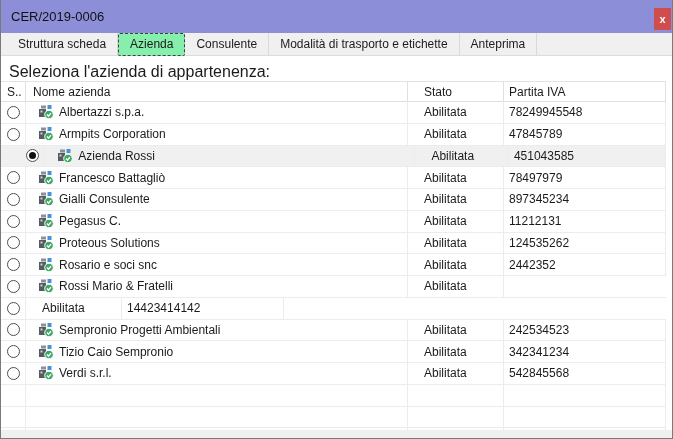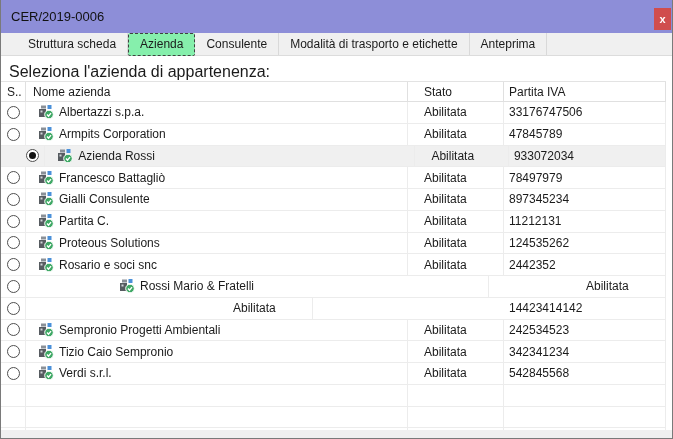--- a/index.html
+++ b/index.html
@@ -32,21 +32,21 @@
     font-size:11px; font-weight:bold;
     text-align:center; line-height:22px;
     cursor:default;
   }
 
   
   .tabstrip {
     display:flex; align-items:stretch;
     height:23px; background:#f0f0f0;
     border-bottom:1px solid #dcdcdc;
-    padding-left:16px;
+    padding-left:6px;
   }
   .tab {
     padding:0 11px;
     font-size:12px; line-height:22px;
     border-right:1px solid #d9d9d9;
     white-space:nowrap; cursor:default;
   }
   .tab.active {
     background:#86efac;
     border:1px dashed #404040;
@@ -69,21 +69,21 @@
     display:flex; align-items:center;
     font-size:12px; color:#1b1b1b;
     border-right:1px solid #e0e0e0;
     overflow:hidden; white-space:nowrap;
   }
   .c1 { width:25px;  padding-left:6px;  }
   .c2 { width:382px; padding-left:7px;  }
   .c3 { width:96px;  padding-left:16px; }
   .c4 { width:162px; padding-left:5px;  }
 
-  .row { display:flex; height:21.75px; border-bottom:1px solid #ececec;justify-content:space-between; }
+  .row { display:flex; height:21.75px; border-bottom:1px solid #ececec; }
   .row.selected { background:#f0f0f0;padding-left:20px; }
   .td {
     display:flex; align-items:center;
     font-size:12px;
     border-right:1px solid #ececec;
     overflow:hidden; white-space:nowrap;
   }
   .td.c1 { padding-left:0; justify-content:center; }
   .td.c3 { padding-left:16px; }
   .td.c4 { padding-left:5px; }
@@ -152,21 +152,21 @@
                   <circle cx="11" cy="10.5" r="4.3" fill="#3fa865" stroke="#fff" stroke-width="1"></circle>
                   <path d="M9 10.6 l1.5 1.5 2.5-3" stroke="#fff" stroke-width="1.4" fill="none"></path>
                 </svg>
               </span>
               <span class="name-text">Albertazzi s.p.a.</span>
             </div>
             <div class="td c3">
               <span>Abilitata</span>
             </div>
             <div class="td c4">
-              <span>33176747506</span>
+              <span>78249945548</span>
             </div>
           </div>
           <div class="row">
             <div class="td c1">
               <span class="radio"></span>
             </div>
             <div class="td c2">
               <span style="display: flex; align-items: center; margin: 0px 0px 0px 5px;">
                 <svg class="company-icon" width="16" height="16" viewBox="0 0 16 16">
                   <rect x="3" y="1.5" width="5" height="3" fill="#8a9097"></rect>
@@ -200,21 +200,21 @@
                   <circle cx="11" cy="10.5" r="4.3" fill="#3fa865" stroke="#fff" stroke-width="1"></circle>
                   <path d="M9 10.6 l1.5 1.5 2.5-3" stroke="#fff" stroke-width="1.4" fill="none"></path>
                 </svg>
               </span>
               <span class="name-text">Azienda Rossi</span>
             </div>
             <div class="td c3">
               <span>Abilitata</span>
             </div>
             <div class="td c4">
-              <span>933072034</span>
+              <span>451043585</span>
             </div>
           </div>
           <div class="row">
             <div class="td c1">
               <span class="radio"></span>
             </div>
             <div class="td c2">
               <span style="display: flex; align-items: center; margin: 0px 0px 0px 5px;">
                 <svg class="company-icon" width="16" height="16" viewBox="0 0 16 16">
                   <rect x="3" y="1.5" width="5" height="3" fill="#8a9097"></rect>
@@ -266,21 +266,21 @@
               <span style="display: flex; align-items: center; margin: 0px 0px 0px 5px;">
                 <svg class="company-icon" width="16" height="16" viewBox="0 0 16 16">
                   <rect x="3" y="1.5" width="5" height="3" fill="#8a9097"></rect>
                   <path d="M1 13 V5 h7 v8 z" fill="#565b60"></path>
                   <rect x="2.5" y="6.5" width="2" height="2" fill="#cfd4d8"></rect>
                   <rect x="9.5" y="1" width="4" height="4" fill="#4a90d9"></rect>
                   <circle cx="11" cy="10.5" r="4.3" fill="#3fa865" stroke="#fff" stroke-width="1"></circle>
                   <path d="M9 10.6 l1.5 1.5 2.5-3" stroke="#fff" stroke-width="1.4" fill="none"></path>
                 </svg>
               </span>
-              <span class="name-text">Partita C.</span>
+              <span class="name-text">Pegasus C.</span>
             </div>
             <div class="td c3">
               <span>Abilitata</span>
             </div>
             <div class="td c4">
               <span>11212131</span>
             </div>
           </div>
           <div class="row">
             <div class="td c1">

